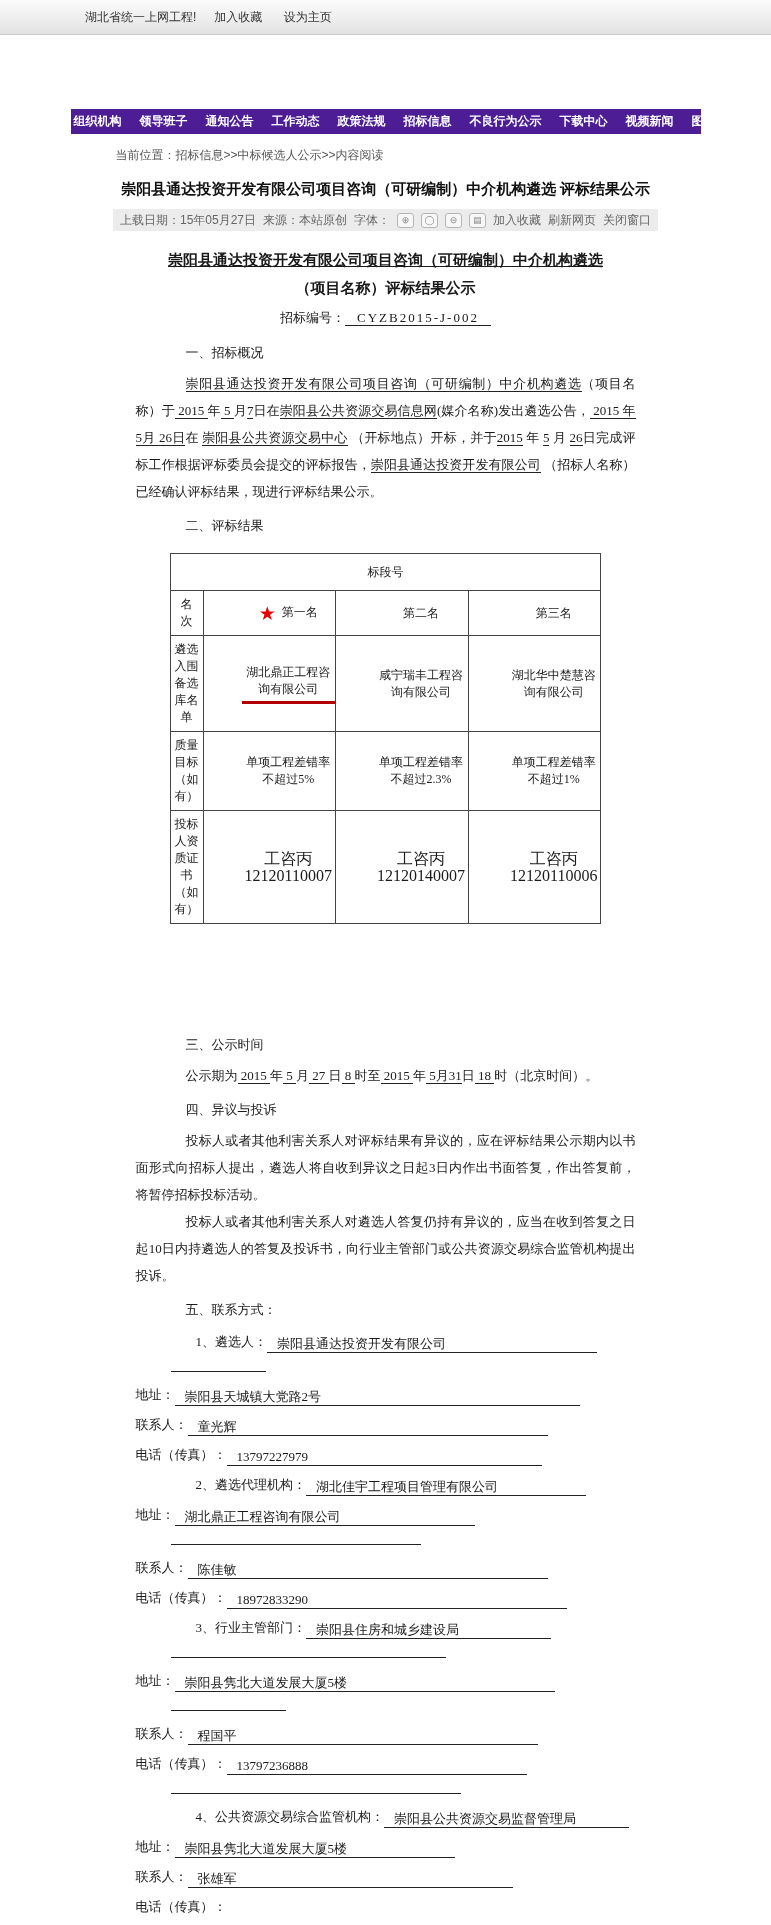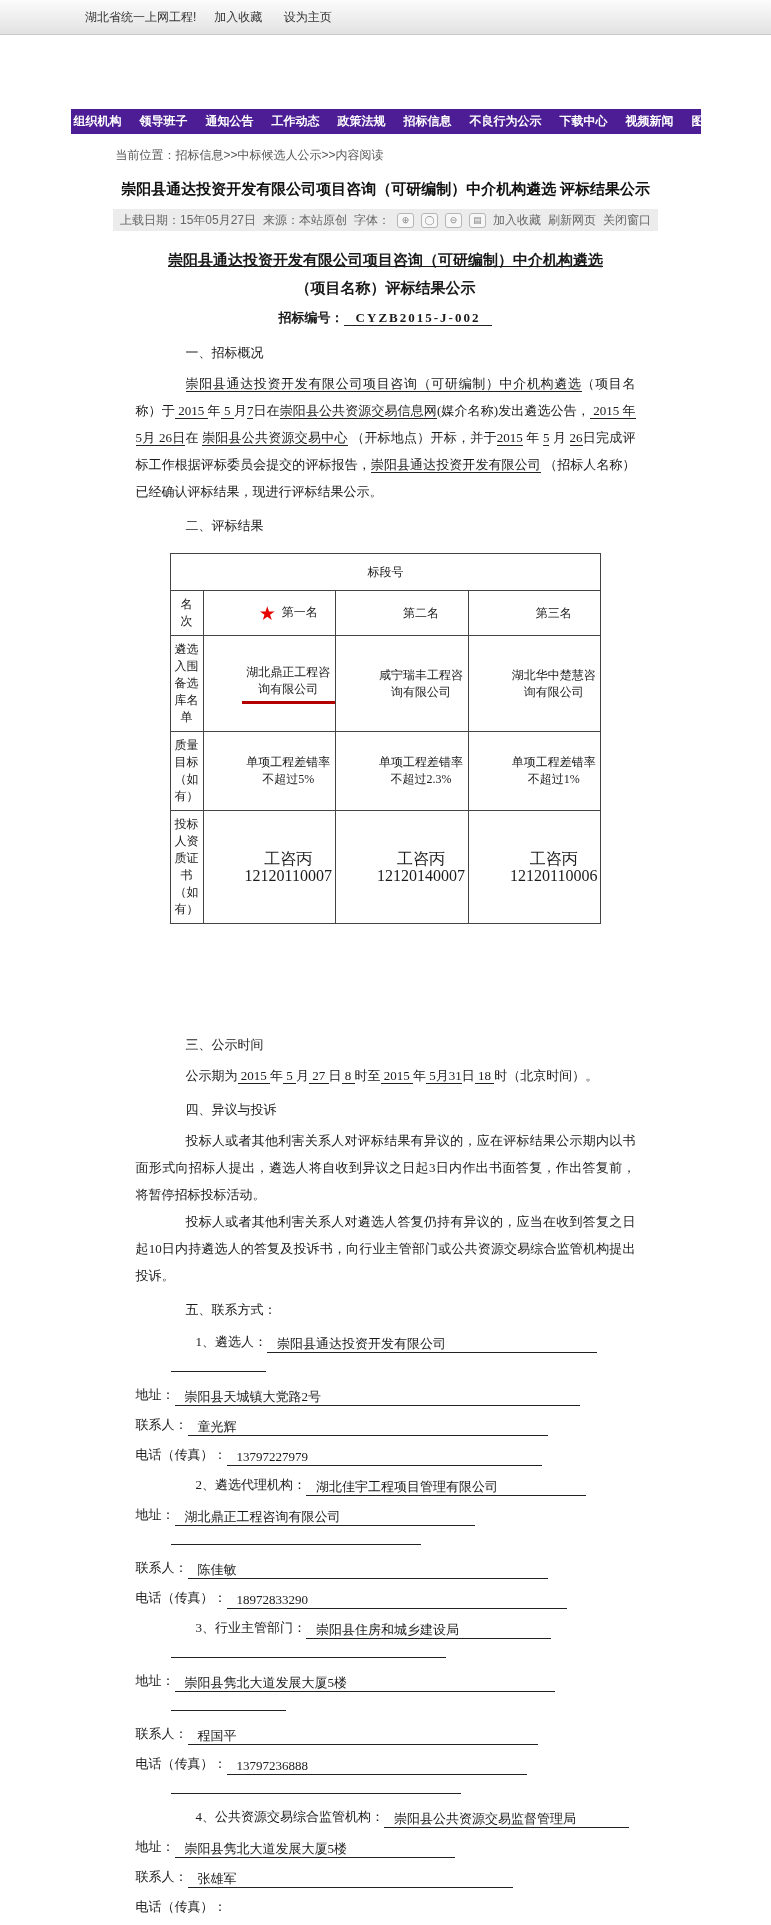--- a/index.html
+++ b/index.html
@@ -22,21 +22,21 @@
   
   .metabar{margin:10px auto 0;width:545px;height:22px;background:#ececec;display:flex;align-items:center;
     justify-content:center;font-size:12px;color:#666;gap:7px;}
   .meta-icon{display:inline-flex;width:15px;height:13px;border:1px solid #b5b5b5;border-radius:3px;
     background:#f7f7f7;color:#888;font-size:9px;align-items:center;justify-content:center;cursor:pointer;}
   .metabar .mlink{cursor:pointer;}
   
   .doc{width:500px;margin:16px auto 0;font-family:"Liberation Serif","DejaVu Serif",serif;font-size:13px;color:#1a1a1a;}
   .doc-title1{text-align:center;font-weight:bold;font-size:15px;text-decoration:underline;line-height:27px;}
   .doc-title2{text-align:center;font-weight:bold;font-size:15px;line-height:29px;}
-  .bid-no{text-align:center;line-height:29px;font-weight:bold;}
+  .bid-no{text-align:center;line-height:29px;}
   .bid-no .u-inline{border-bottom:1px solid #222;padding:0 12px;letter-spacing:2px;}
   .sec-head{font-weight:normal;margin:8px 0 4px 50px;line-height:26px;}
   .para{line-height:27px;text-align:justify;text-indent:50px;margin:0;}
   .u{border-bottom:1px solid #222;}
   
   table.eval{border-collapse:collapse;margin:14px auto 0;width:408px;font-size:12px;}
   table.eval td{border:1px solid #444;text-align:center;vertical-align:middle;padding:5px 3px;line-height:17px;}
   table.eval td.span-h{height:26px;}
   table.eval td.rowlab{width:66px;padding:5px 4px;}
   table.eval td.cell{width:116px;padding-left:41px;}

